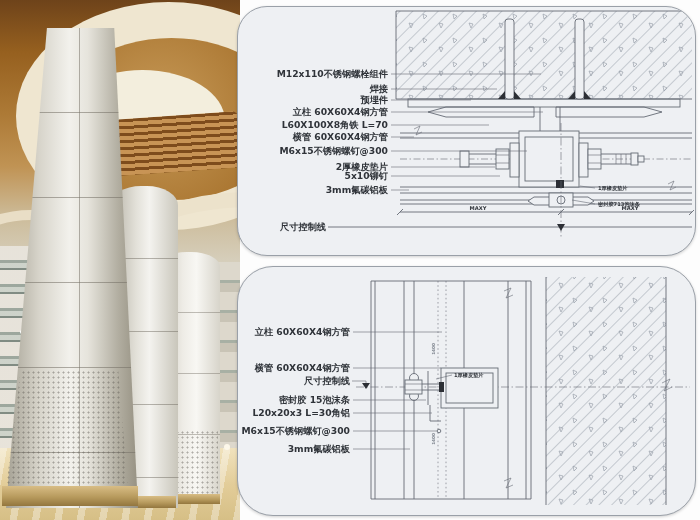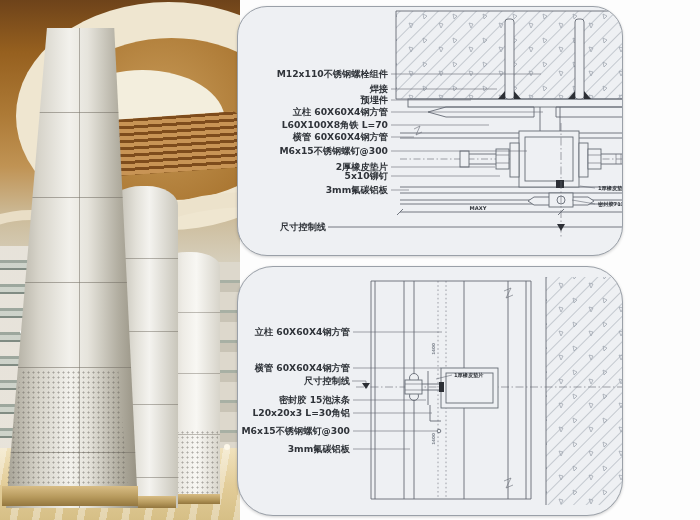--- a/index.html
+++ b/index.html
@@ -46,21 +46,21 @@
   .perf{background-image:radial-gradient(rgba(95,92,84,.55) .8px,rgba(0,0,0,0) 1.25px);
     background-size:5px 5px;opacity:.85;}
   .perf-main{left:6px;top:370px;width:122px;height:118px;clip-path:polygon(12% 0,92% 0,100% 100%,0 100%);}
   .perf-col3{left:160px;top:430px;width:58px;height:66px;}
   .base-gold{background:linear-gradient(180deg,#d8bd85,#b79a5d 55%,#93763e);}
   .base-main{left:2px;top:486px;width:136px;height:20px;}
   .base-2{left:112px;top:496px;width:64px;height:12px;}
   .base-3{left:158px;top:494px;width:62px;height:10px;}
 
   
-  .panel{position:absolute;left:237px;width:386px;background:var(--panel_bg,#eef0f3);
+  .panel{position:absolute;left:237px;width:459px;background:var(--panel_bg,#eef0f3);
     border:1px solid var(--panel_border,#9aa0a8);box-sizing:border-box;overflow:hidden;
     box-shadow:0 1px 3px rgba(0,0,0,.18);}
   #panel-top{top:6px;height:250px;border-radius:30px;}
   #panel-bottom{top:266px;height:250px;border-radius:36px;}
   svg{display:block;}
   .ln{stroke:var(--line,#646a74);stroke-width:.9;fill:none;}
   .lnt{stroke:var(--line,#646a74);stroke-width:.6;fill:none;}
   .whitefill{fill:var(--panel_bg,#eef0f3);}
   .blk{fill:#2c2f35;stroke:none;}
   .txt{fill:var(--text,#2f3339);font:bold 9.2px "DejaVu Sans",sans-serif;}

